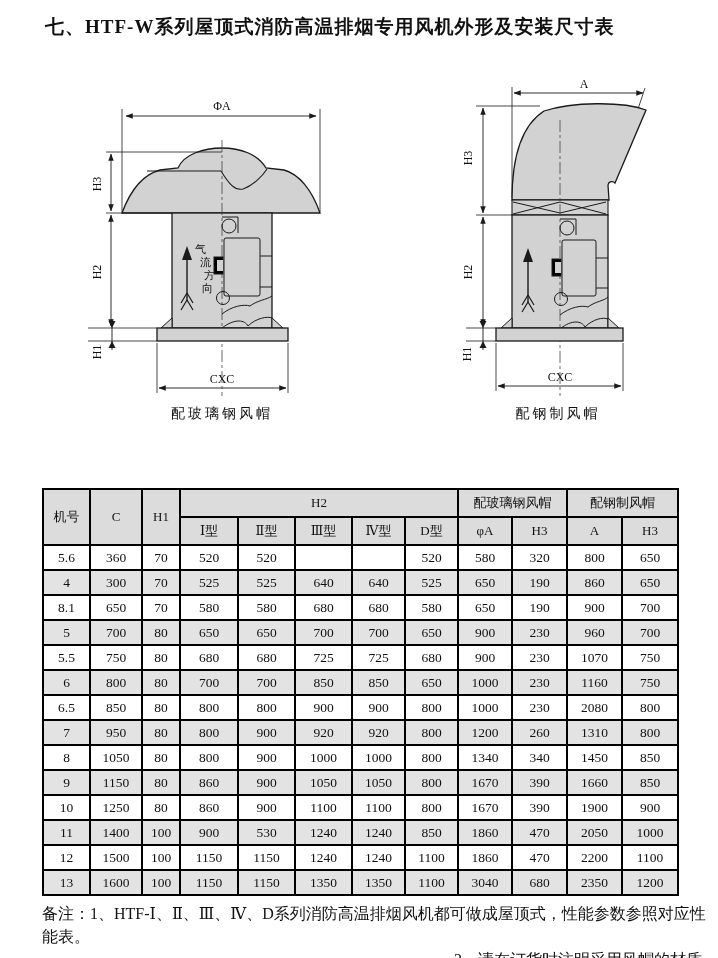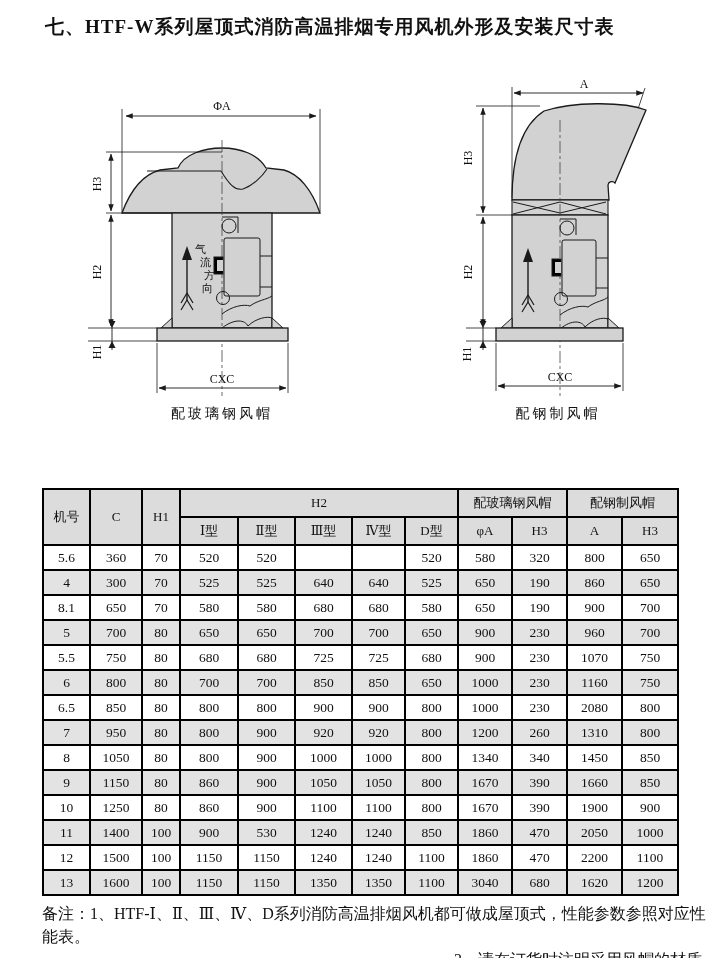--- a/index.html
+++ b/index.html
@@ -407,21 +407,21 @@
         <td>13</td>
         <td>1600</td>
         <td>100</td>
         <td>1150</td>
         <td>1150</td>
         <td>1350</td>
         <td>1350</td>
         <td>1100</td>
         <td>3040</td>
         <td>680</td>
-        <td>1620</td>
+        <td>2350</td>
         <td>1200</td>
       </tr>
     </tbody>
 </table>
 
 <div class="notes">
   <div class="note-line1"><span>备注：</span><span>1、HTF-Ⅰ、Ⅱ、Ⅲ、Ⅳ、D系列消防高温排烟风机都可做成屋顶式，性能参数参照对应性能表。</span></div>
   <div class="note-line2"><span>2、请在订货时注明采用风帽的材质。</span></div>
 </div>
 

